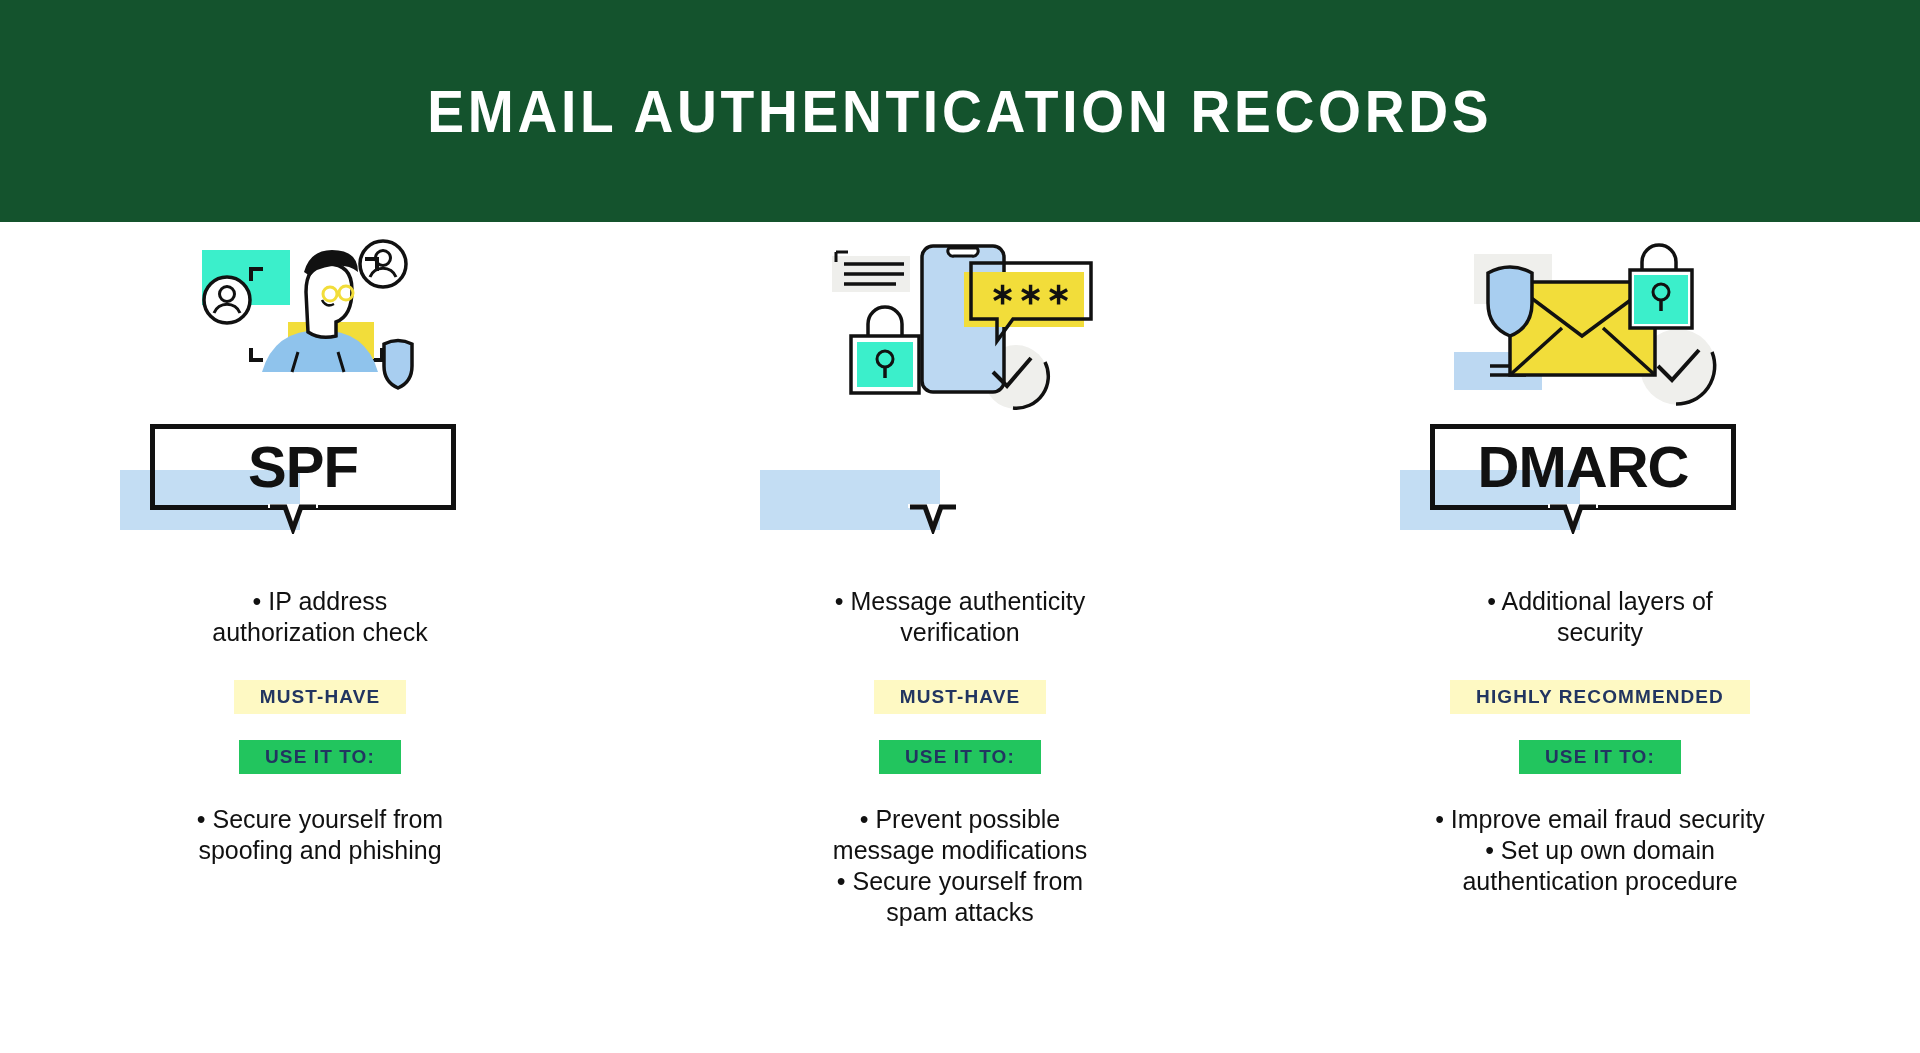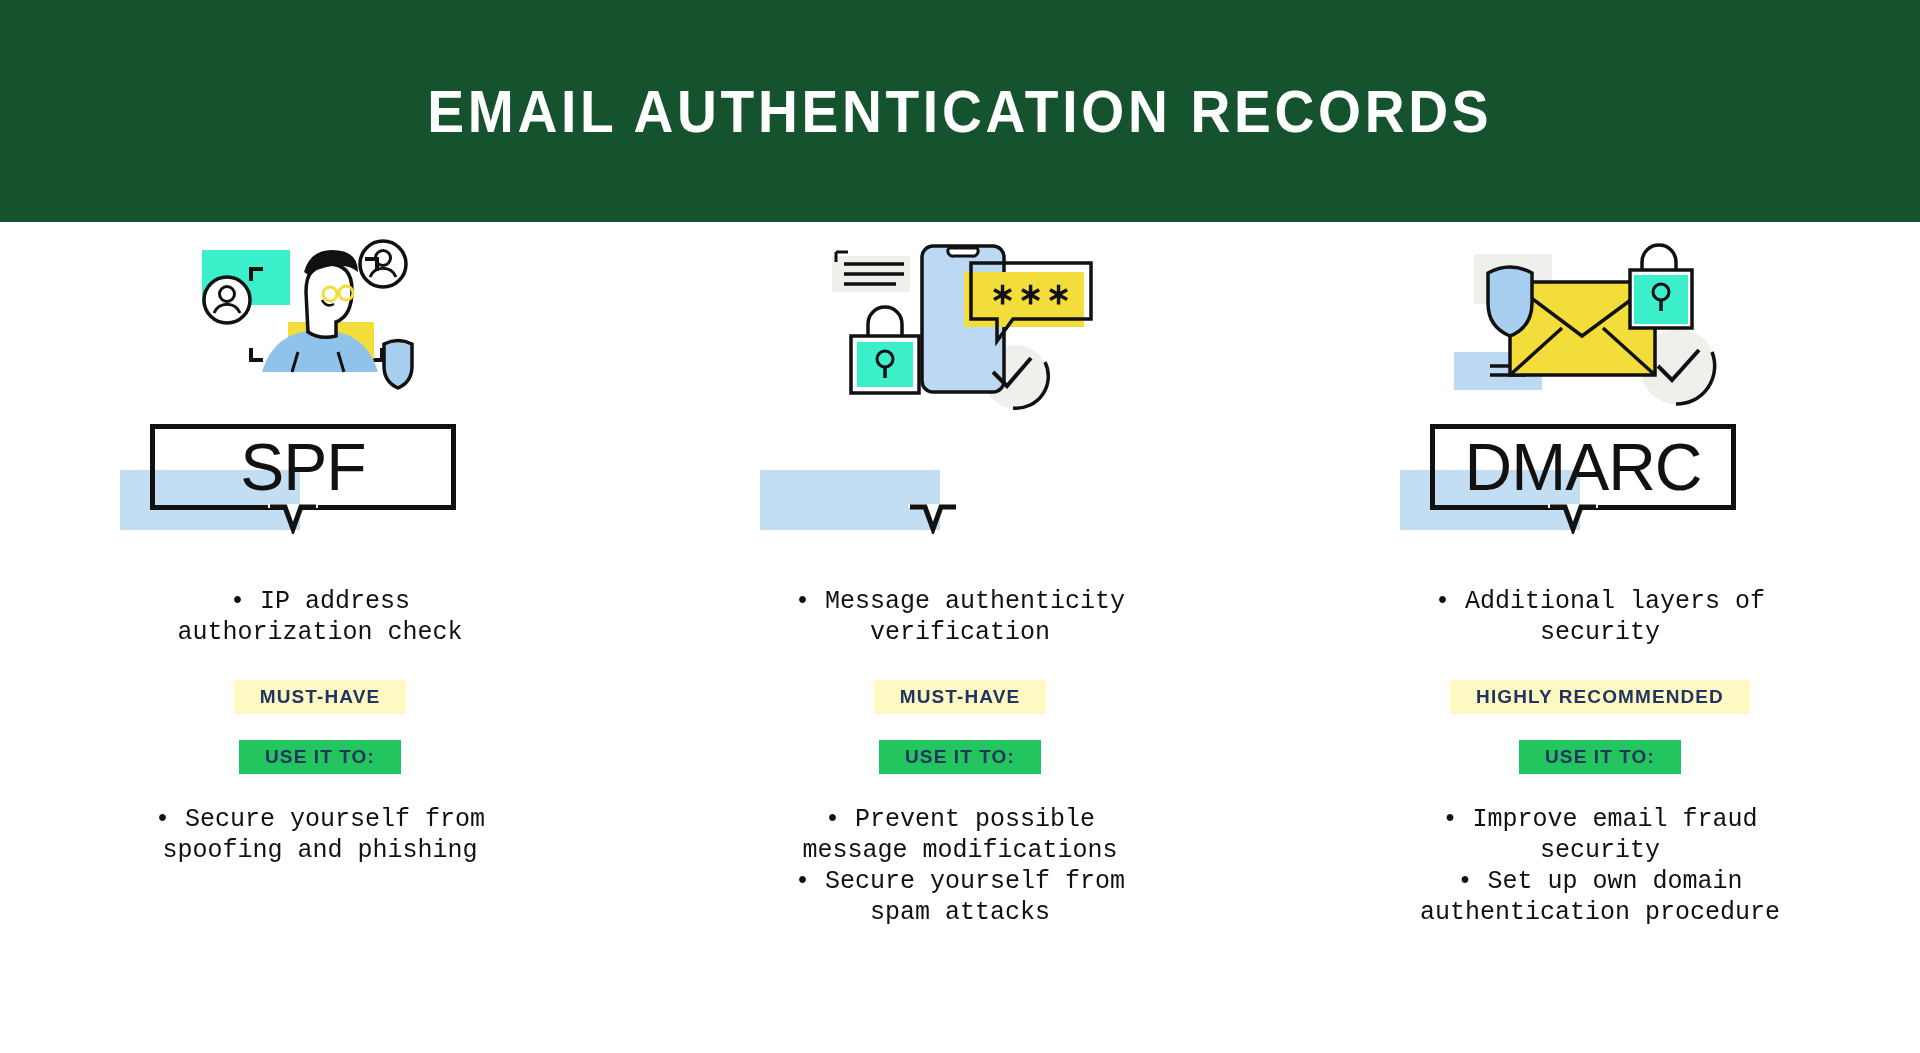--- a/index.html
+++ b/index.html
@@ -94,43 +94,43 @@
     height: 86px;
     border: 5px solid #111111;
     background: transparent;
     display: flex;
     align-items: center;
     justify-content: center;
     box-sizing: border-box;
   }
   .bubble-text {
     font-family: "Liberation Sans", sans-serif;
-    font-size: 66px;
-    font-weight: normal;
+    font-size: 58px;
+    font-weight: bold;
     color: #111111;
     letter-spacing: -1px;
     line-height: 1;
     position: relative;
     z-index: 3;
   }
   .bubble-tail {
     position: absolute;
     left: 148px;
     top: 80px;
     width: 50px;
     height: 30px;
     z-index: 2;
   }
 
   
   .bullets {
     width: 420px;
     margin-top: 42px;
     text-align: center;
-    font-family: Liberation Mono, monospace;
+    font-family: Liberation Sans, sans-serif;
     font-size: 25px;
     color: #111111;
     line-height: 1.24;
   }
   .bullets.bottom {
     margin-top: 30px;
   }
   .bullet-line { display: block; }
 
   

